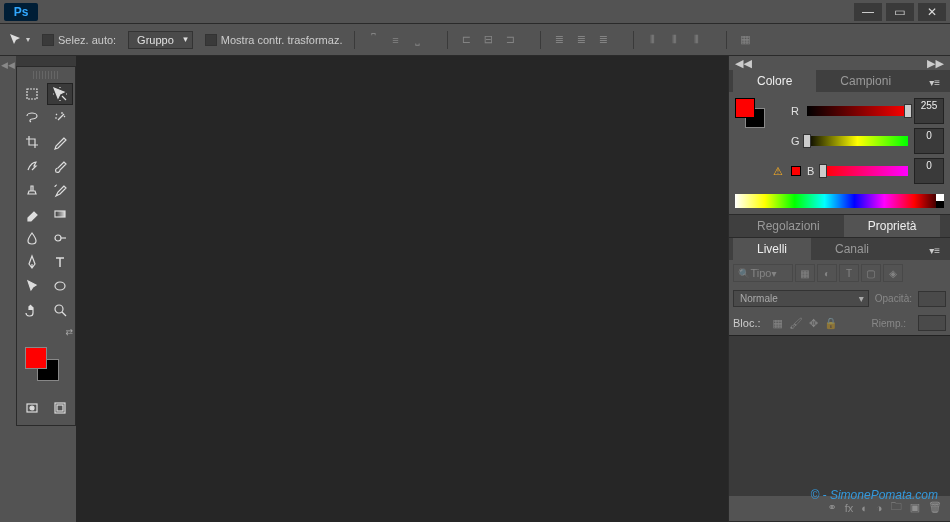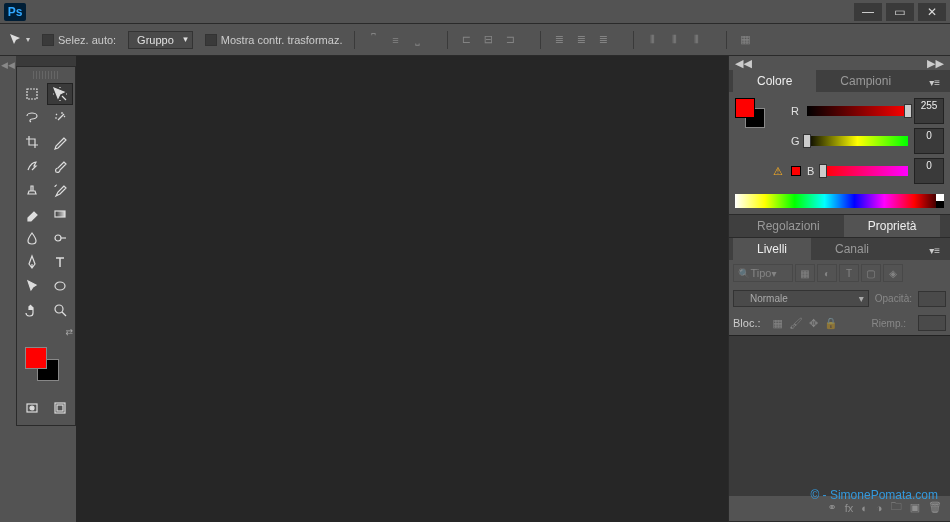--- a/index.html
+++ b/index.html
@@ -1,18 +1,18 @@
 <!DOCTYPE html>
 <html><head>
 <meta charset="utf-8">
 <style>
 *{margin:0;padding:0;box-sizing:border-box;font-family:"Segoe UI",Tahoma,sans-serif;font-size:11px;color:#ccc;user-select:none}
 body{width:950px;height:522px;background:#535353;overflow:hidden;position:relative}
 .titlebar{height:24px;background:#535353;display:flex;align-items:center;padding:0 4px;border-bottom:1px solid #2a2a2a}
-.ps-logo{width:22px;height:18px;background:#001e36;color:#31a8ff;font-weight:bold;font-size:12px;display:flex;align-items:center;justify-content:center;border-radius:2px;margin-right:8px}
+.ps-logo{width:34px;height:18px;background:#001e36;color:#31a8ff;font-weight:bold;font-size:12px;display:flex;align-items:center;justify-content:center;border-radius:2px;margin-right:8px}
 .menu{display:flex;gap:2px}
 .menu-item{padding:4px 8px;color:#e8e8e8;cursor:pointer}
 .win-controls{margin-left:auto;display:flex;gap:4px}
 .win-btn{width:28px;height:18px;background:#3a3a3a;display:flex;align-items:center;justify-content:center;cursor:pointer;font-size:12px;color:#ddd}
 .optbar{height:32px;background:#535353;display:flex;align-items:center;padding:0 8px;gap:12px;border-bottom:1px solid #2a2a2a}
 .tool-ind{display:flex;align-items:center;gap:2px}
 .chk{width:12px;height:12px;border:1px solid #333;background:#3a3a3a;display:inline-block;margin-right:4px}
 .chk-label{display:flex;align-items:center;color:#e0e0e0}
 .dropdown{background:#4a4a4a;border:1px solid #333;padding:2px 18px 2px 8px;color:#e0e0e0;position:relative;cursor:pointer}
 .dropdown::after{content:"▾";position:absolute;right:4px;font-size:9px}
@@ -52,30 +52,30 @@
 .cp-track.b{background:linear-gradient(90deg,#f00,#f0f)}
 .cp-handle{position:absolute;top:-2px;width:8px;height:14px;background:#ccc;border:1px solid #333;transform:translateX(-50%)}
 .cp-val{width:30px;height:26px;background:#3a3a3a;border:1px solid #222;color:#eee;text-align:center;font-size:10px;line-height:14px}
 .warn{width:14px;text-align:center;color:#ffb020}
 .spectrum{height:14px;margin-top:6px;background:linear-gradient(90deg,#fff,#ff0,#0f0,#0ff,#00f,#f0f,#f00,#000);position:relative;cursor:crosshair}
 .spectrum::before{content:"";position:absolute;right:0;top:0;width:8px;height:7px;background:#fff}
 .spectrum::after{content:"";position:absolute;right:0;bottom:0;width:8px;height:7px;background:#000}
 .layers-opts{display:flex;gap:2px;padding:4px}
 .lopt{width:20px;height:18px;border:1px solid #3a3a3a;display:flex;align-items:center;justify-content:center;opacity:0.4;font-size:10px}
 .layers-row2{display:flex;align-items:center;padding:4px;gap:6px}
-.blend{flex:1;background:#4a4a4a;border:1px solid #333;padding:2px 16px;color:#aaa;position:relative;cursor:pointer;font-size:10px}
+.blend{flex:1;background:#4a4a4a;border:1px solid #333;padding:2px 6px;color:#aaa;position:relative;cursor:pointer;font-size:10px}
 .blend::after{content:"▾";position:absolute;right:4px}
 .op-label{color:#888;font-size:10px}
 .op-val{width:28px;height:16px;background:#4a4a4a;border:1px solid #333}
 .lock-row{display:flex;align-items:center;padding:4px;gap:12px;color:#888;font-size:10px}
 .lock-icons{display:flex;gap:6px;opacity:0.4}
 .layers-list{height:160px;background:#3a3a3a;border-top:1px solid #222}
 .layers-footer{height:24px;background:#535353;border-top:1px solid #222;display:flex;align-items:center;justify-content:flex-end;gap:8px;padding:0 8px;opacity:0.5}
 .lf-icon{cursor:pointer;font-size:11px}
-.watermark{position:absolute;bottom:20px;right:12px;color:#3399dd;font-size:12px}
+.watermark{position:absolute;bottom:20px;right:12px;color:#3399dd;font-style:italic;font-size:12px}
 </style>
 </head>
 <body>
 
 <div class="titlebar">
   <div class="ps-logo">Ps</div>
   <div class="win-controls">
     <div class="win-btn">—</div>
     <div class="win-btn">▭</div>
     <div class="win-btn">✕</div>

